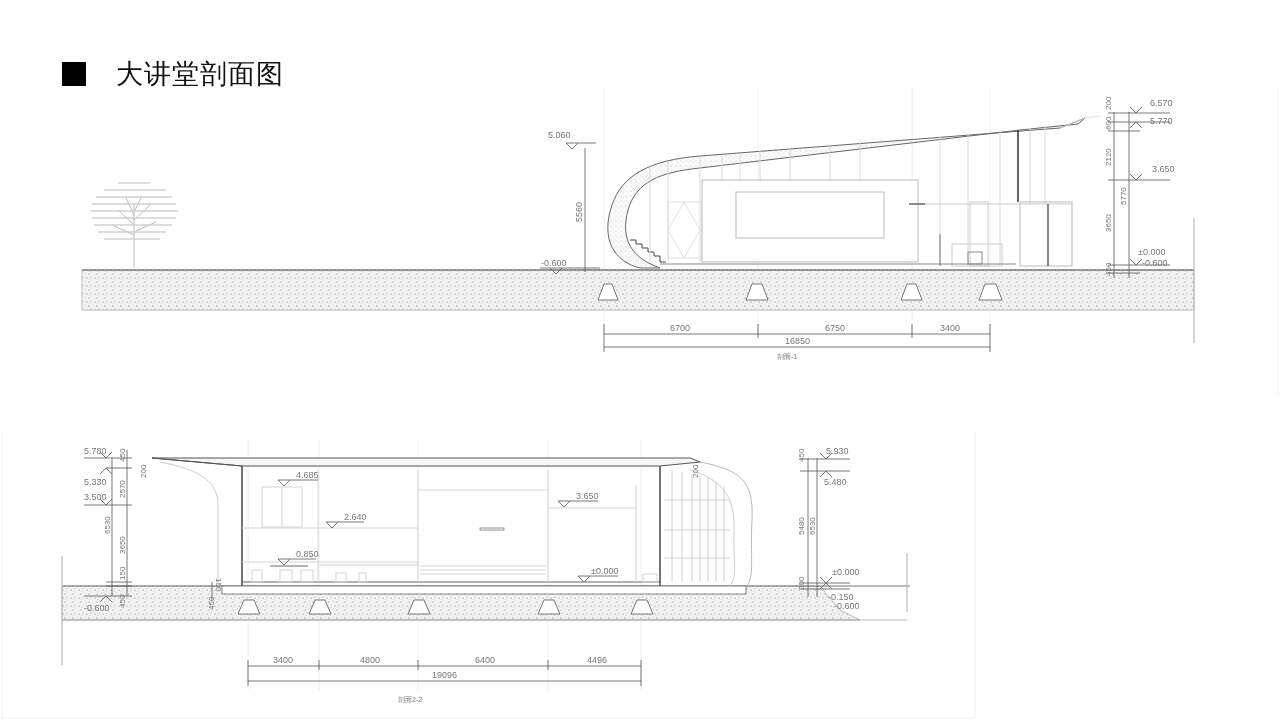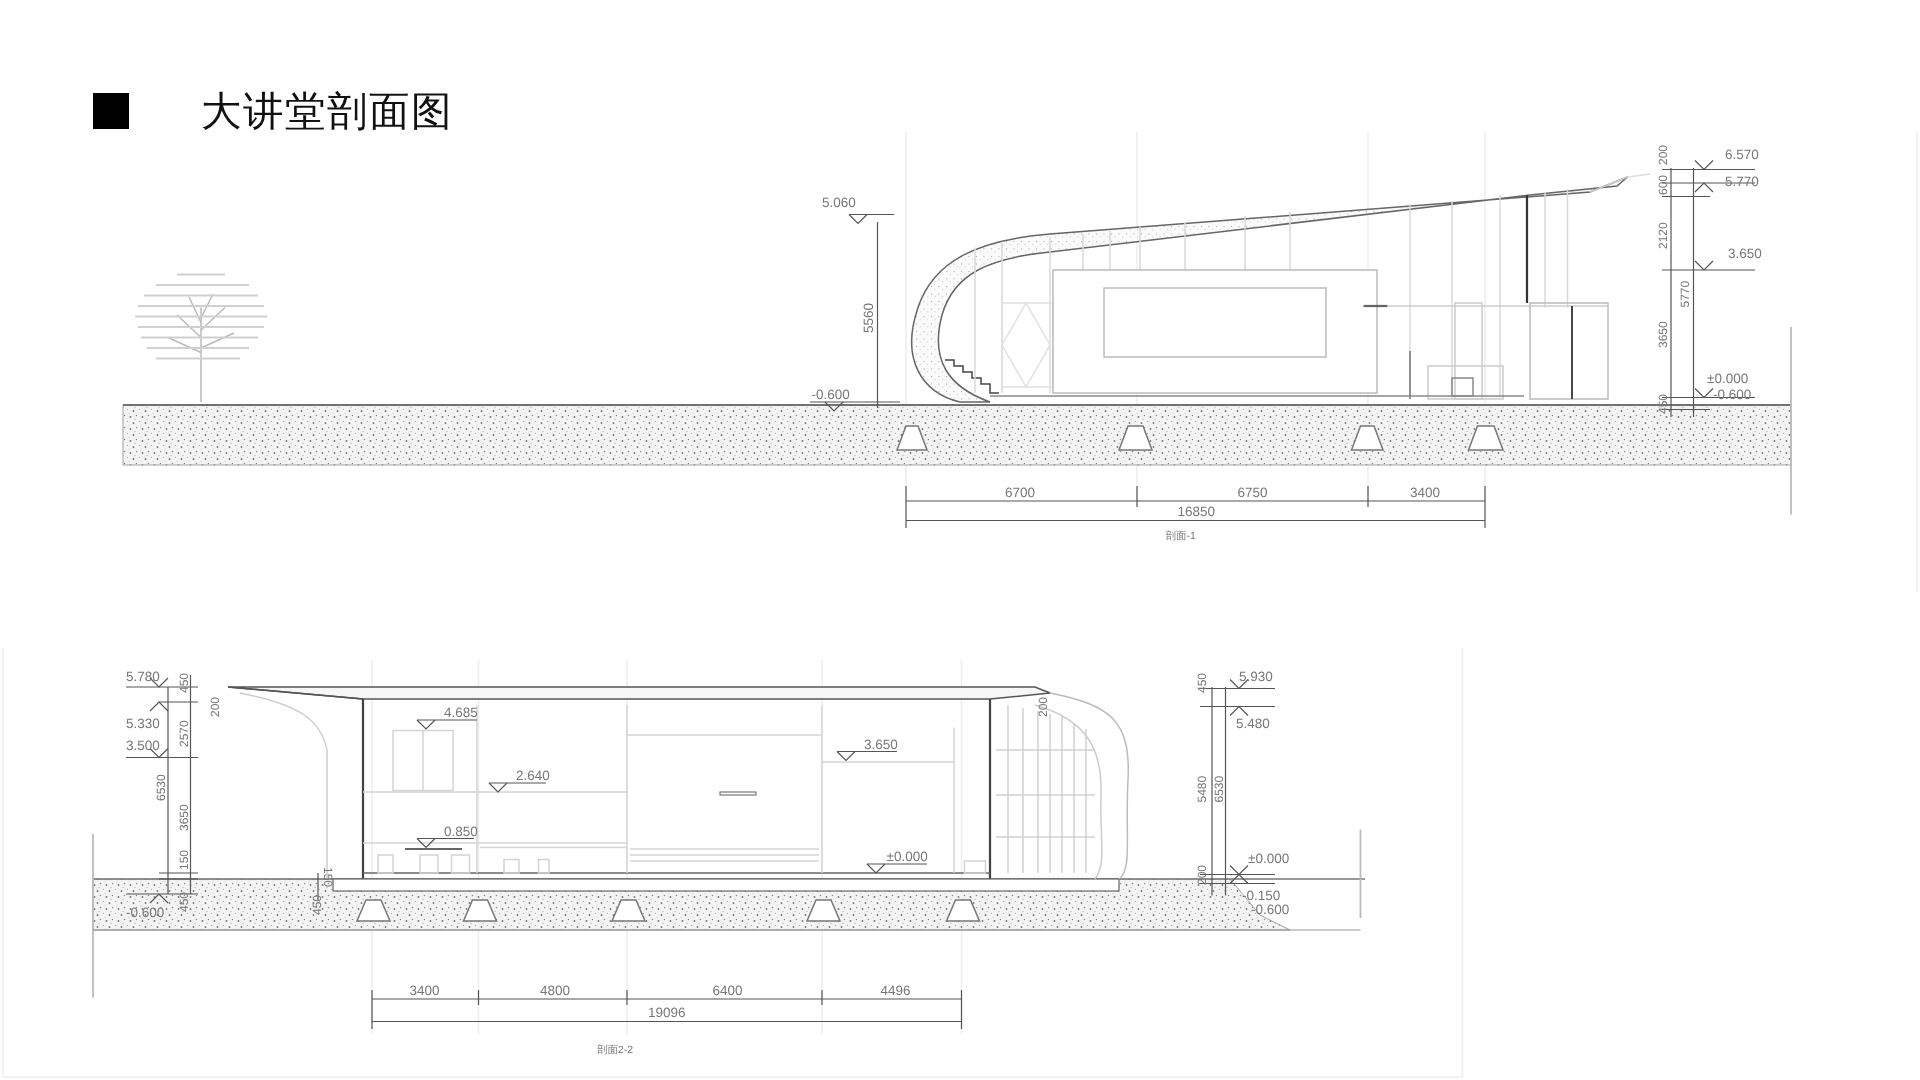--- a/index.html
+++ b/index.html
@@ -1,17 +1,17 @@
 <!DOCTYPE html>
 <html><head>
 <meta charset="utf-8">
 <style>
   html, body { margin: 0; padding: 0; background: #ffffff; }
   body { width: 1280px; height: 720px; position: relative; overflow: hidden; font-family: "DejaVu Sans", sans-serif; }
-  .title-bar { position: absolute; left: 62px; top: 56px; display: flex; align-items: center; gap: 18px; }
+  .title-bar { position: absolute; left: 62px; top: 56px; display: flex; align-items: center; }
   .title-square { width: 24px; height: 24px; background: #000; margin-right: 30px; }
   .title-text { font-size: 27px; color: #111; letter-spacing: 1px; font-family: "DejaVu Sans", sans-serif; }
   svg { position: absolute; left: 0; top: 0; }
   svg text { font-family: "Liberation Sans", sans-serif; fill: #777; }
 </style>
 </head>
 <body>
 
 <div class="title-bar">
   <div class="title-square"></div>

